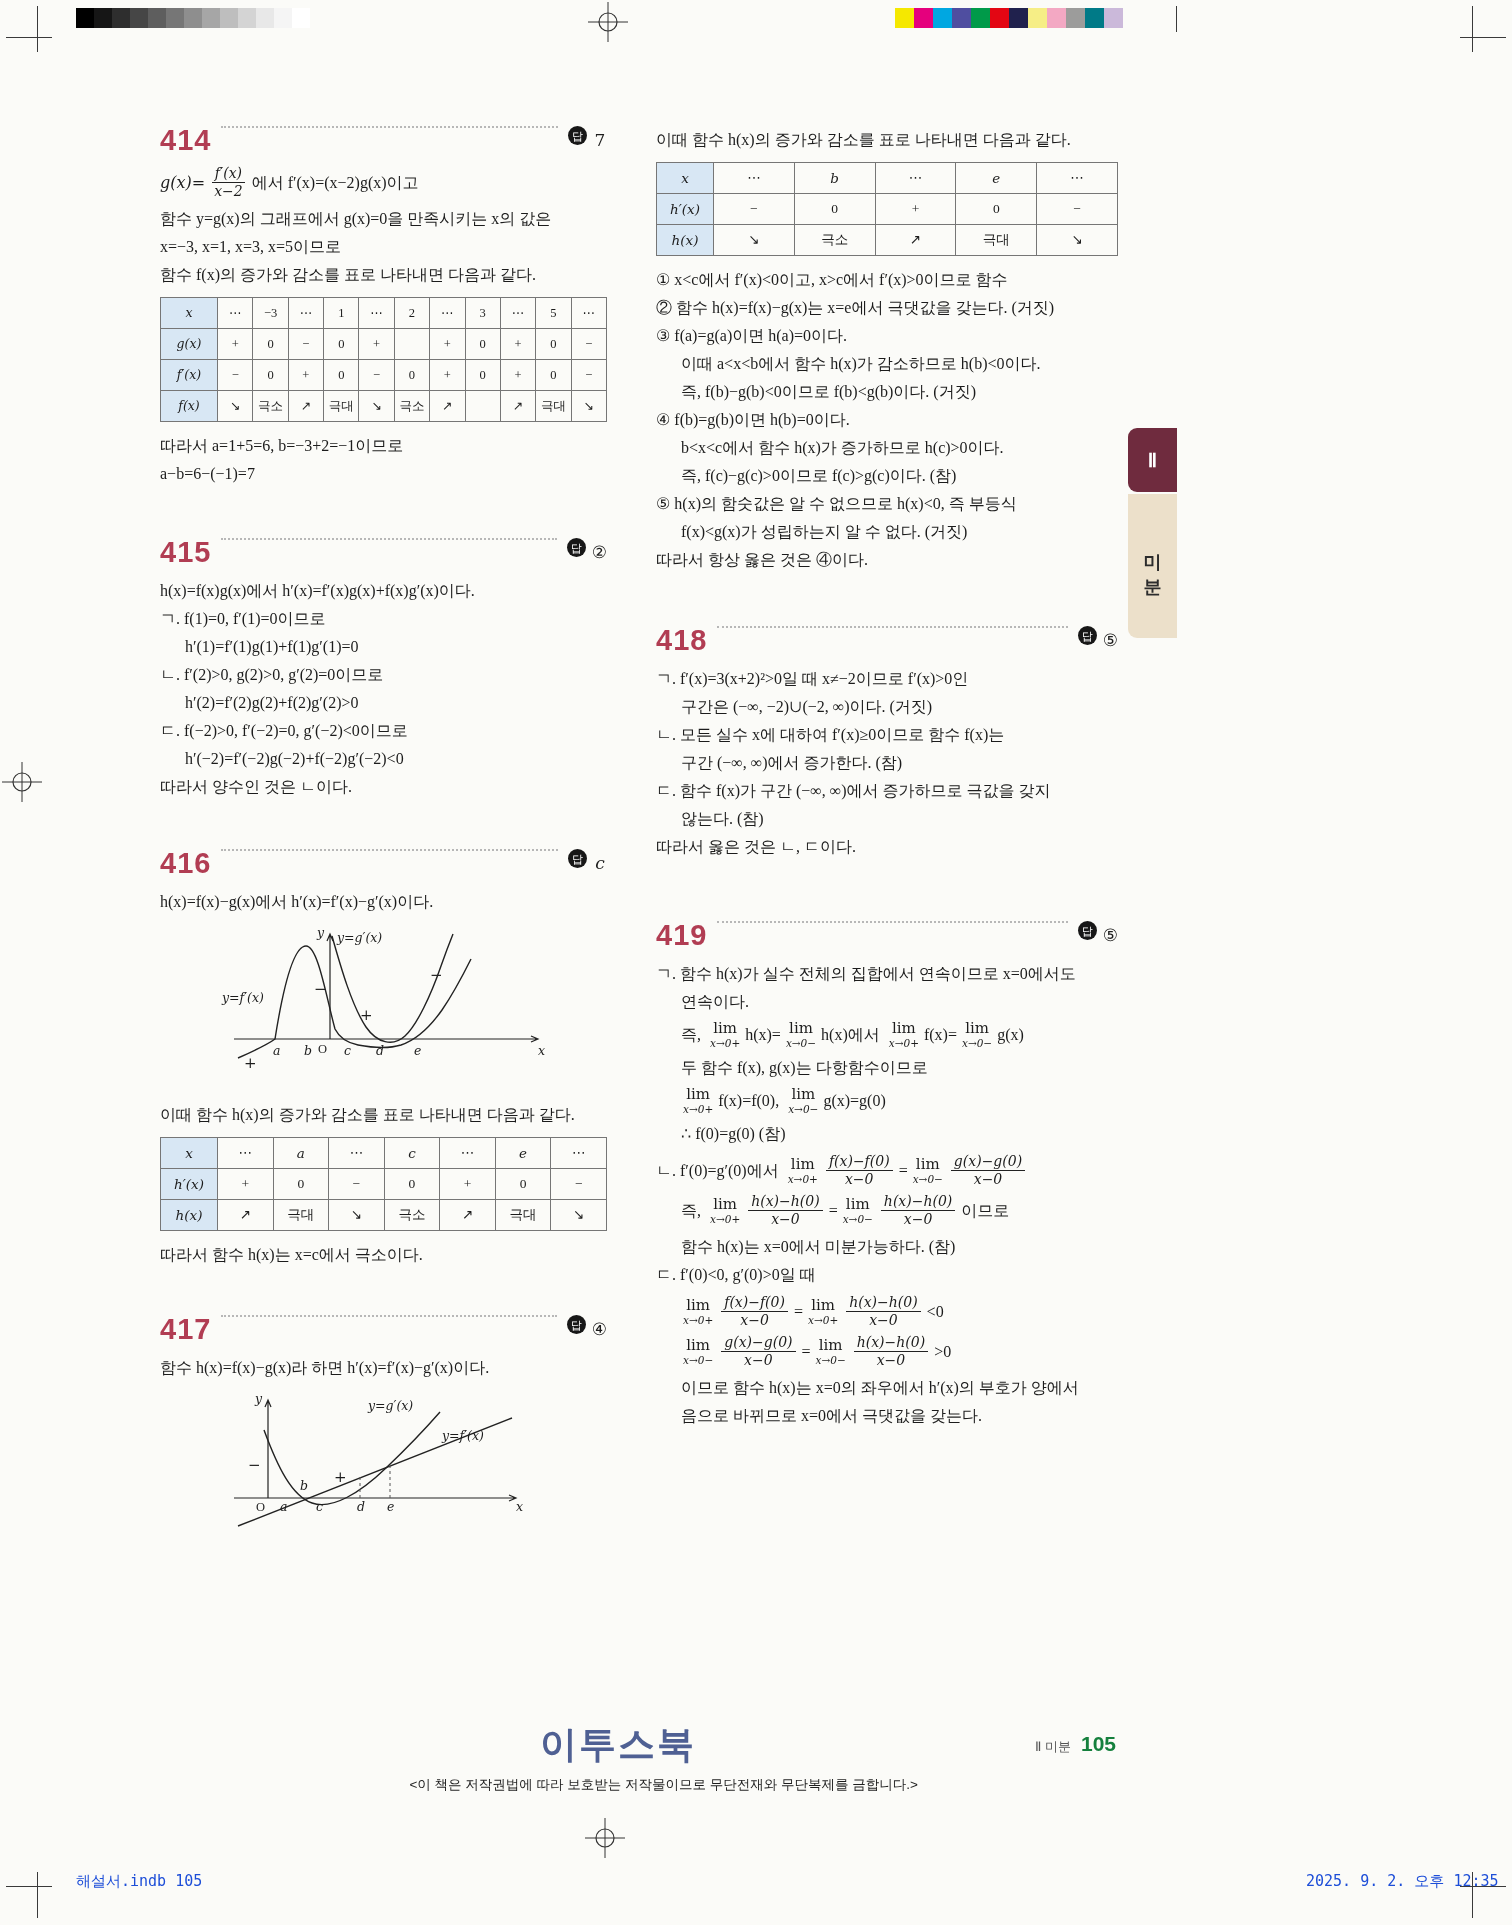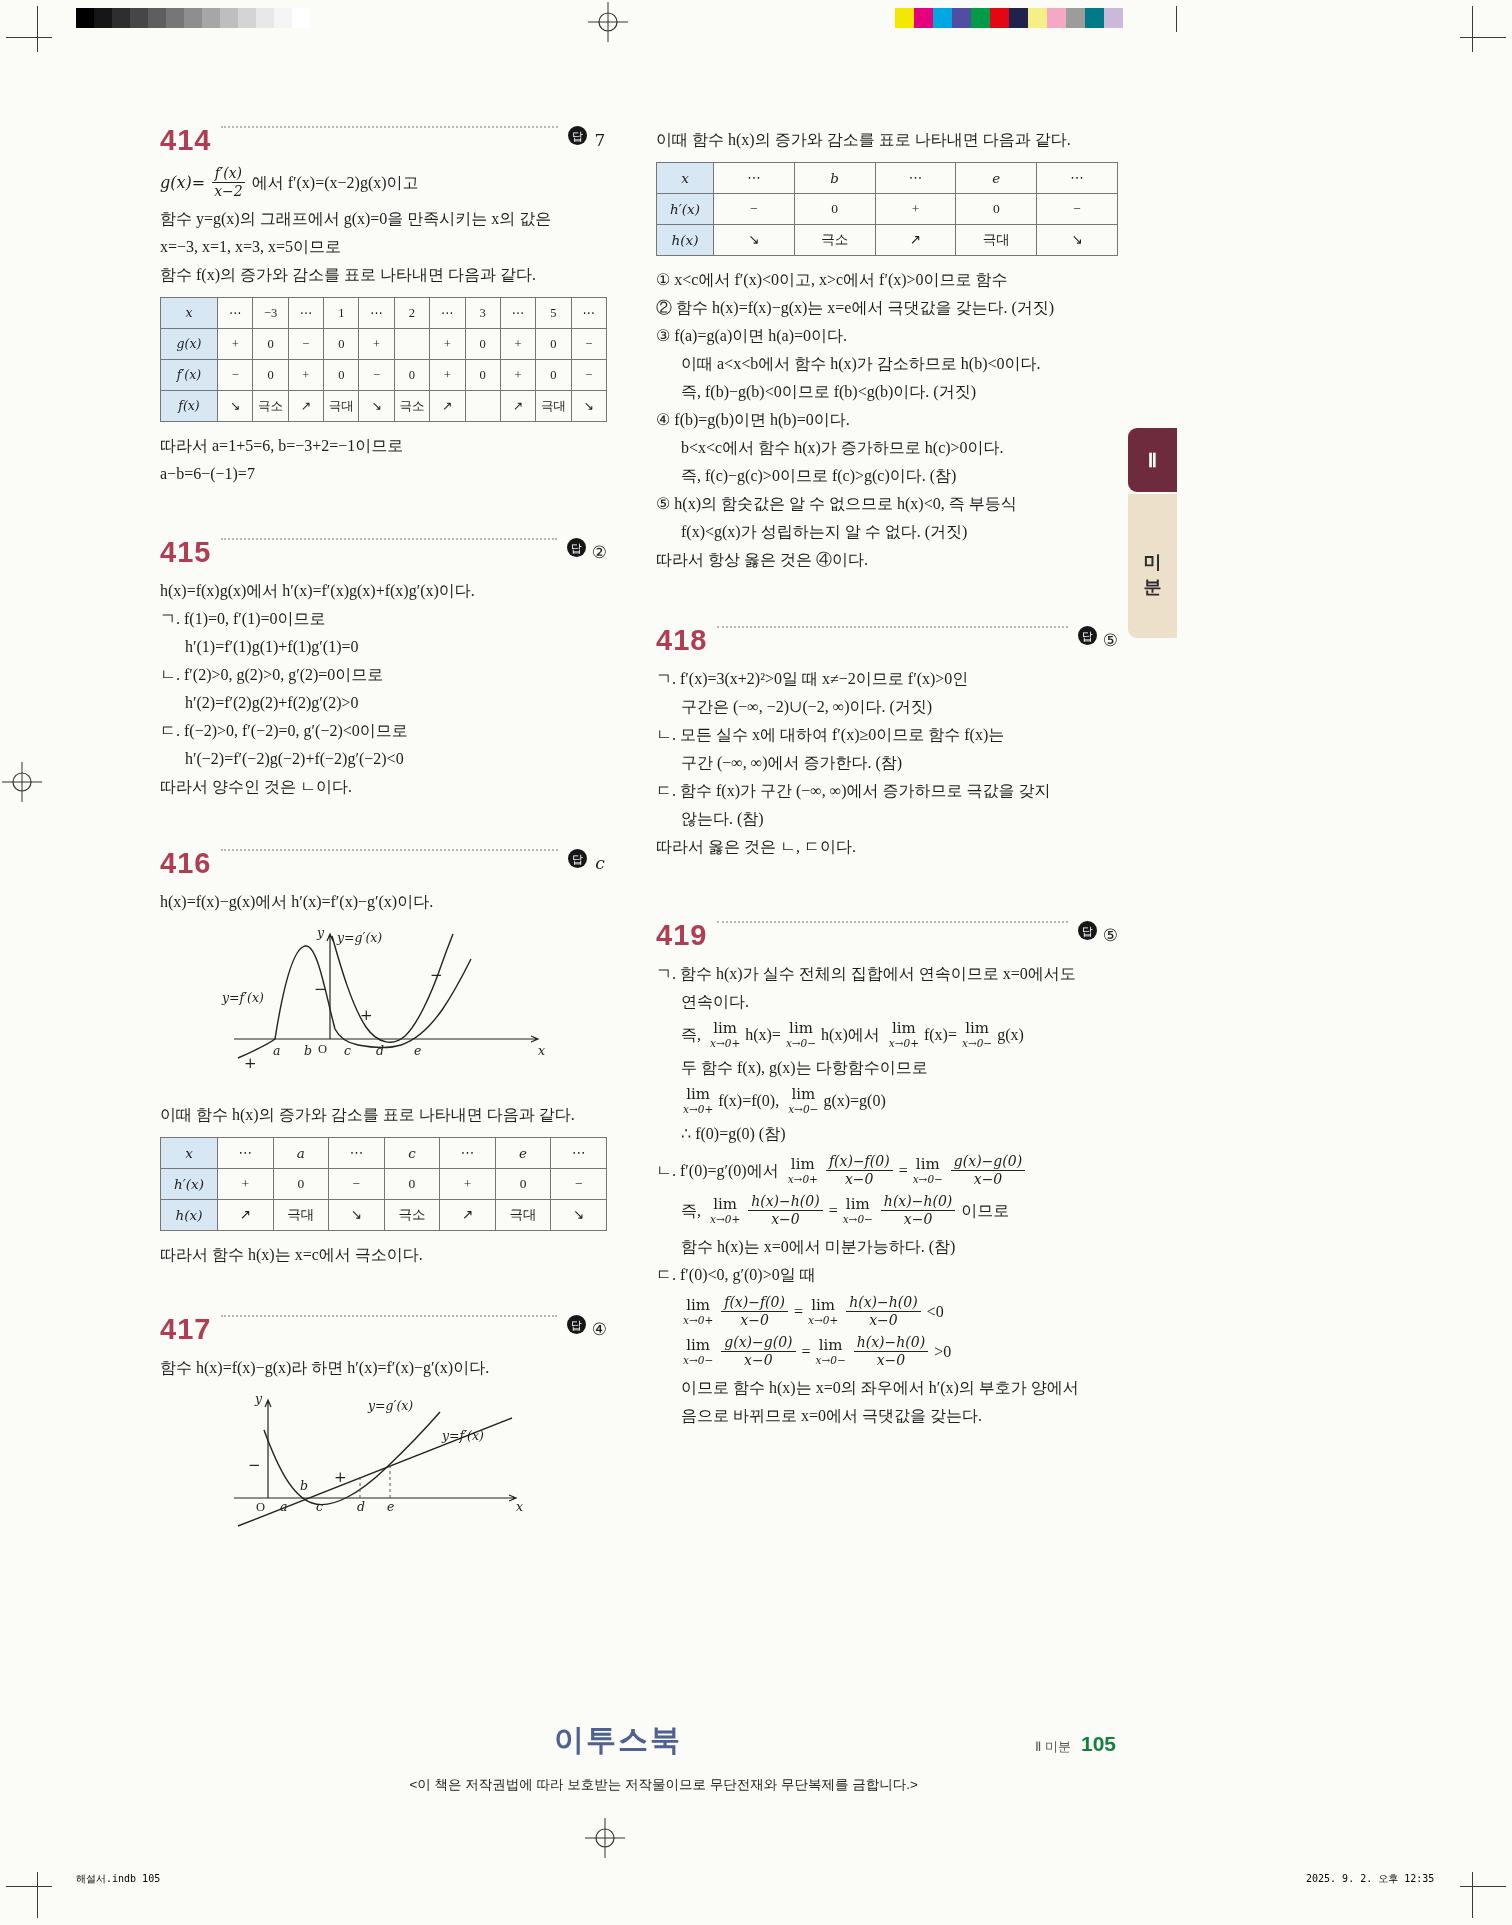--- a/index.html
+++ b/index.html
@@ -41,27 +41,27 @@
 .tb td:first-child{width:56px}
 .tb td.h{background:#d8e7f4}
 .it{font-family:"DejaVu Serif",serif;font-style:italic}
 .tb414{font-size:12.5px}
 
 .gwrap{margin:8px 0 8px 60px}
 .gt{font-size:12.5px;fill:#1c1c1c;font-family:"Liberation Serif",serif}
 .gti{font-size:12.5px;fill:#1c1c1c;font-family:"DejaVu Serif",serif;font-style:italic}
 .gs{font-size:15px;fill:#1c1c1c;font-family:"DejaVu Serif",serif}
 
-.flogo{position:absolute;left:468px;top:1720px;width:300px;text-align:center;font-family:"Liberation Sans",sans-serif;font-size:30px;font-weight:800;color:#4f6093;letter-spacing:2px}
+.flogo{position:absolute;left:468px;top:1720px;width:300px;text-align:center;font-family:"Liberation Sans",sans-serif;font-size:37px;font-weight:800;color:#4f6093;letter-spacing:2px}
 .flogo::after{content:"";position:absolute;right:52px;bottom:0;width:110px;height:9px;background:#a9c6e2;border-radius:50%;opacity:.65;transform:rotate(-3deg);z-index:-1}
 .fchap{position:absolute;left:900px;top:1732px;width:216px;text-align:right;font-family:"Liberation Sans",sans-serif}
 .fch{font-size:13px;color:#555;margin-right:10px}
 .fpg{font-size:21px;font-weight:bold;color:#15803d}
 .fcopy{position:absolute;left:318px;top:1776px;width:600px;text-align:right;font-size:13.5px;color:#1e1e1e;font-family:"Liberation Sans",sans-serif}
-.slug{position:absolute;top:1872px;font-family:"DejaVu Sans Mono",monospace;font-size:10px;color:#000000}
+.slug{position:absolute;top:1872px;font-family:"DejaVu Sans Mono",monospace;font-size:15px;color:#1d4ed8}
 .slugL{left:76px}
 .slugR{left:1306px}
 </style>
 </head>
 <body>
 
 <div class="sheet">
 
   <div class="gbar">
       <div class="sw" style="background: rgb(0, 0, 0);"></div>

